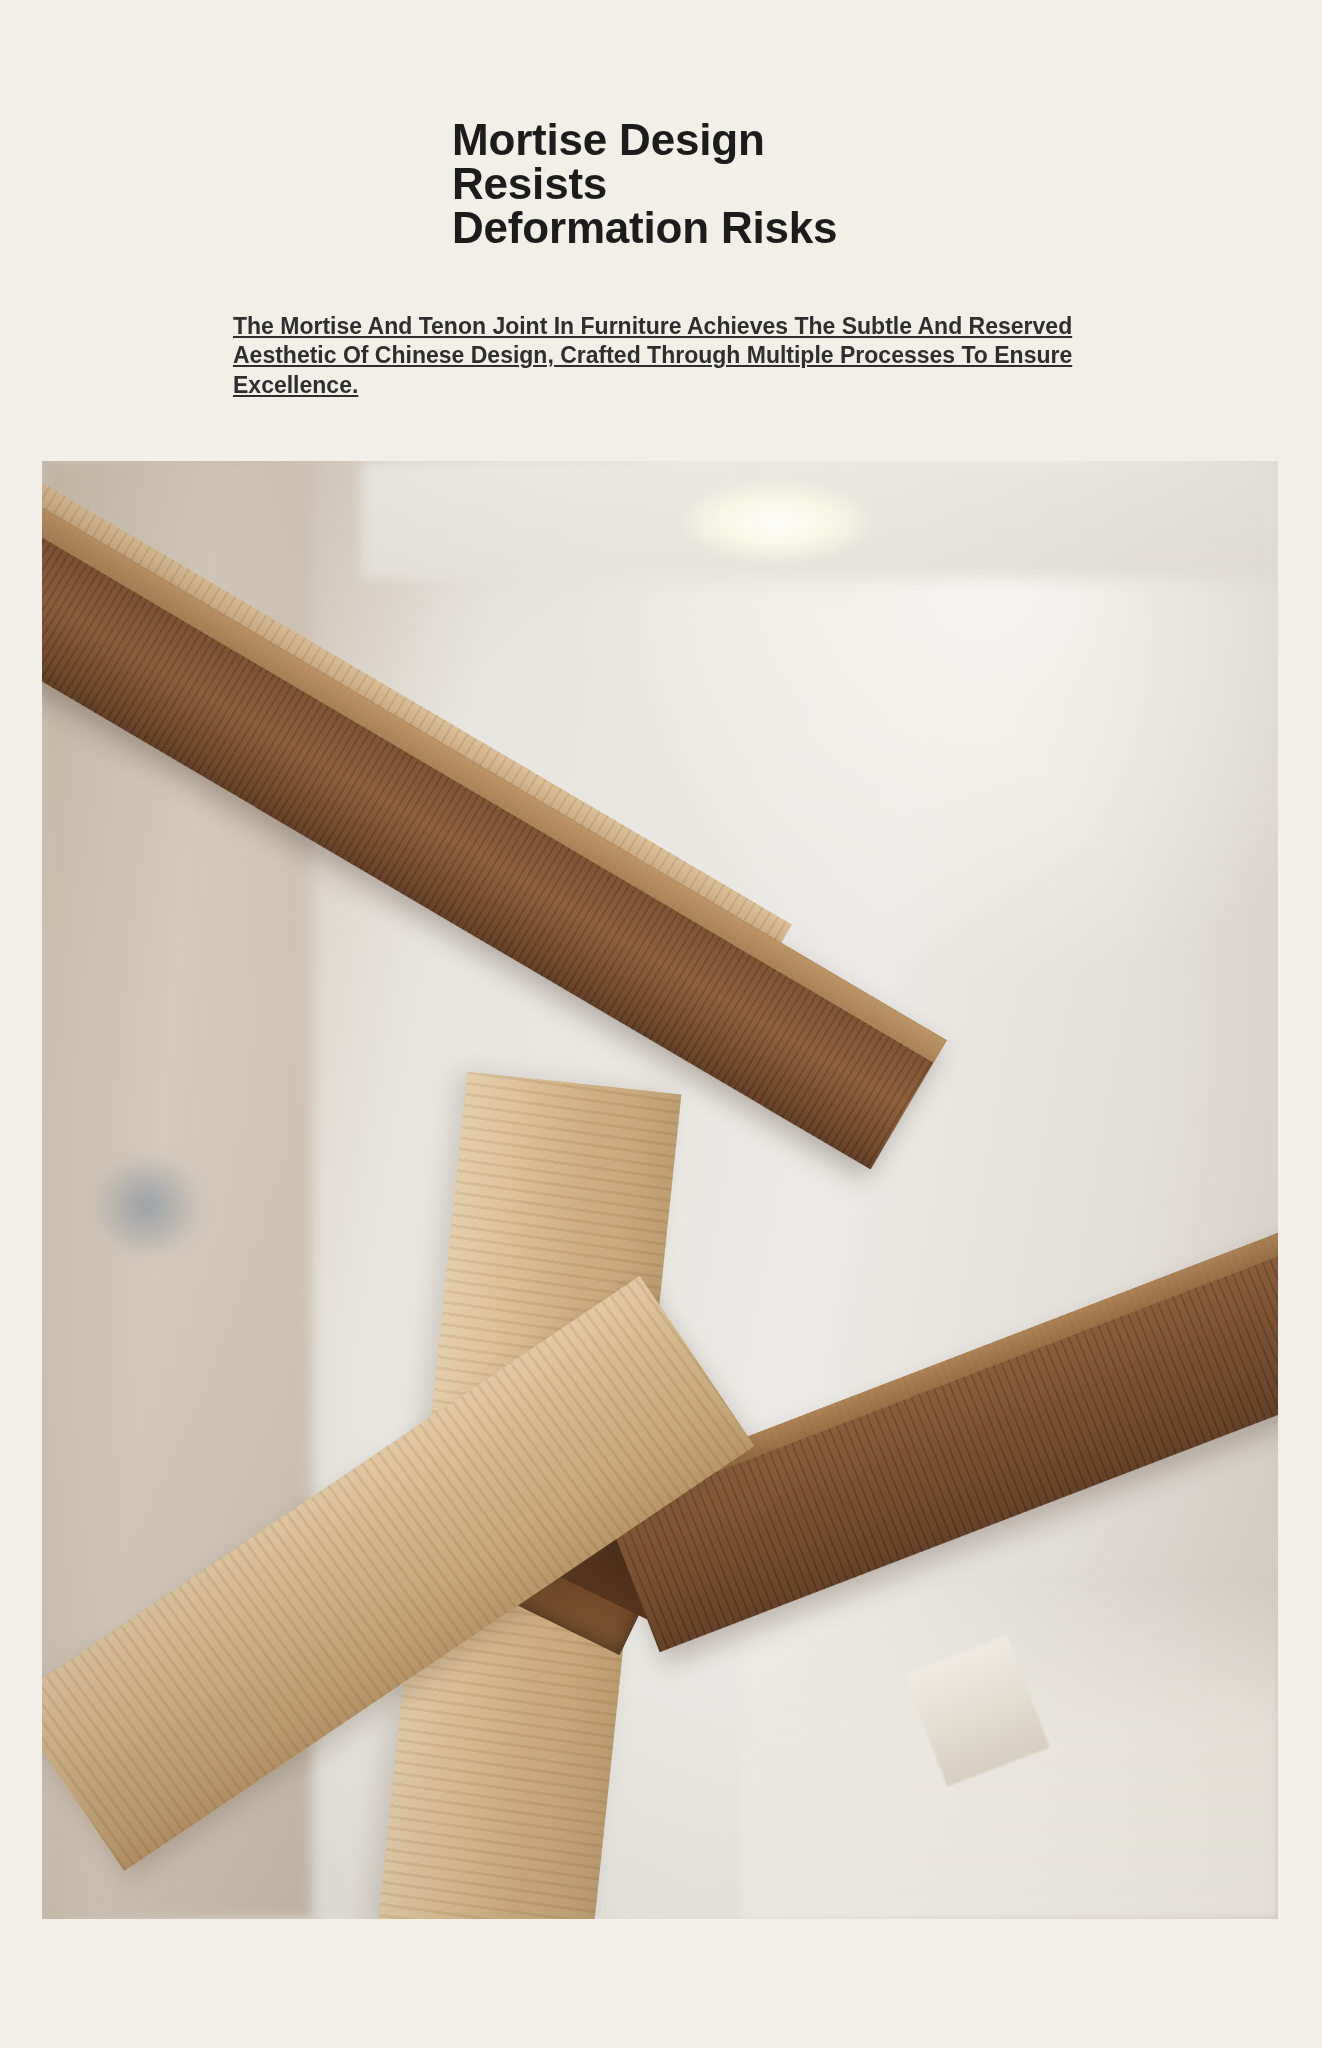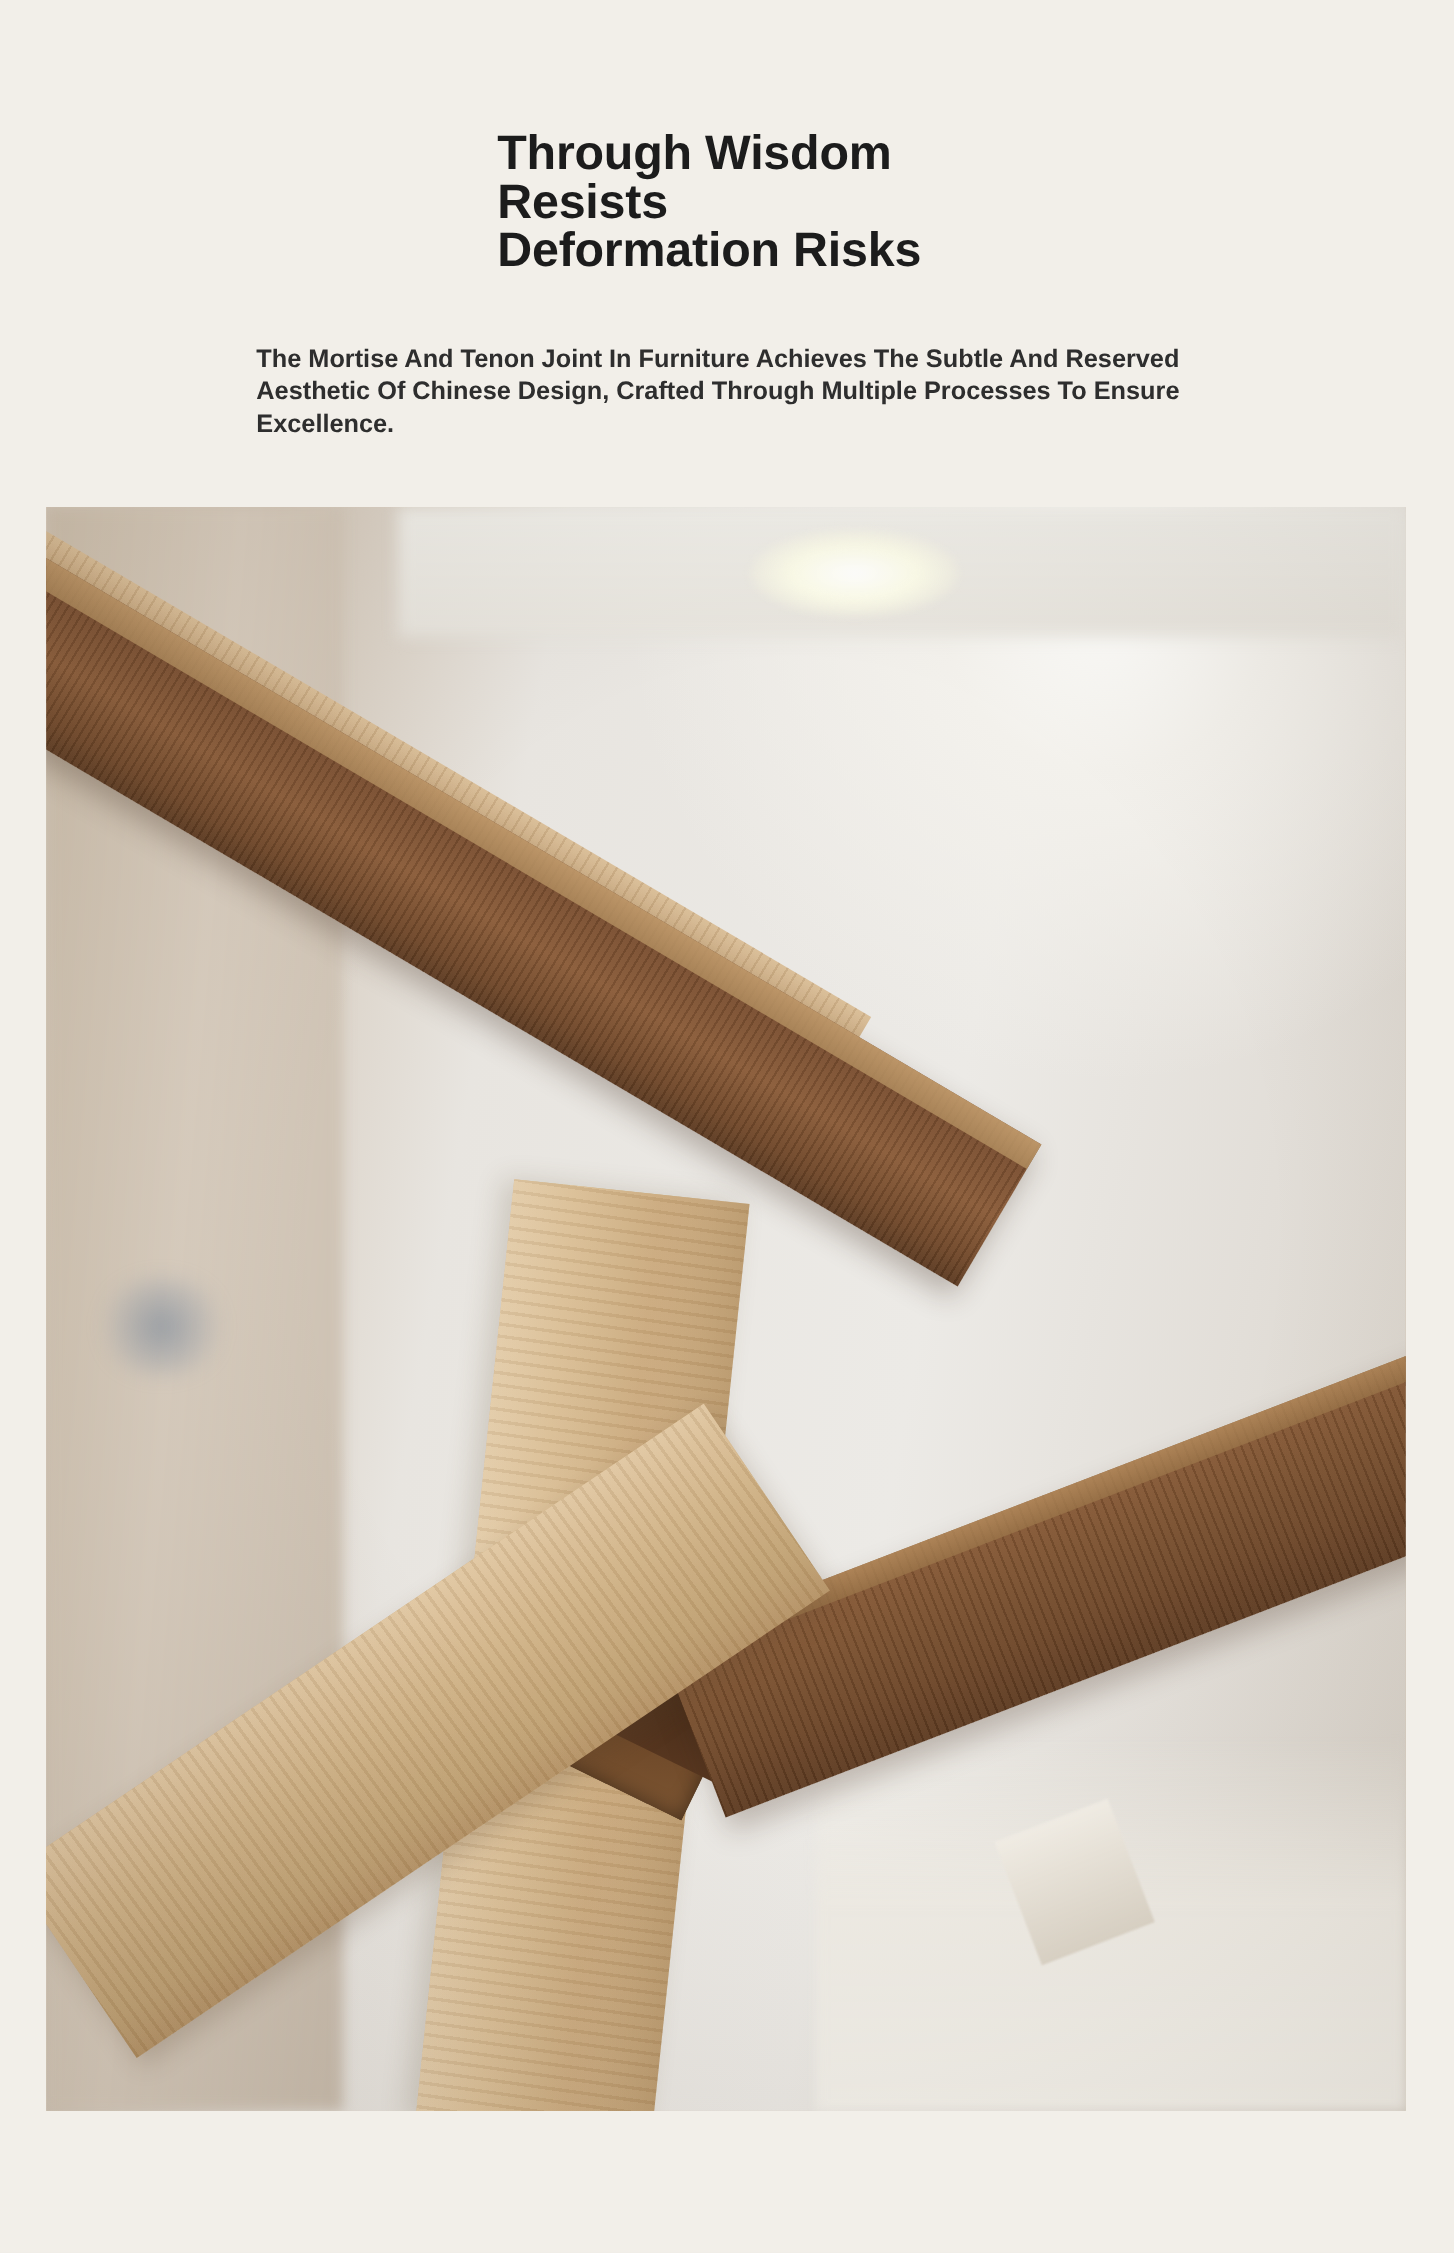--- a/index.html
+++ b/index.html
@@ -48,20 +48,21 @@
 
   .subtitle {
     position: relative;
     left: -219px;
     width: 845px;
     font-size: 23px;
     line-height: 1.28;
     font-weight: bold;
     color: #2e2e2e;
     margin: 0;
+    text-decoration: underline;
   }
 
   
   .figure {
     position: relative;
     margin: 0;
     margin-top: 61px;
     margin-left: 42px;
     width: 1236px;
     height: 1458px;
@@ -259,21 +260,21 @@
       radial-gradient(ellipse at 55% 45%, rgba(255,255,255,0) 45%, rgba(70,50,30,.12) 100%);
     pointer-events: none;
   }
 </style>
 </head>
 <body>
 
 <div class="page">
 
   <header class="header">
-    <h1 class="title">Through Wisdom Resists Deformation Risks</h1>
+    <h1 class="title">Mortise Design Resists Deformation Risks</h1>
 
     <div class="subtitle-wrap">
       <p class="subtitle">The Mortise And Tenon Joint In Furniture Achieves The Subtle And Reserved Aesthetic Of Chinese Design, Crafted Through Multiple Processes To Ensure Excellence.</p>
     </div>
   </header>
 
   <figure class="figure">
     <div class="photo">
       <div class="bg-wall"></div>
       <div class="bg-left-panel"></div>

